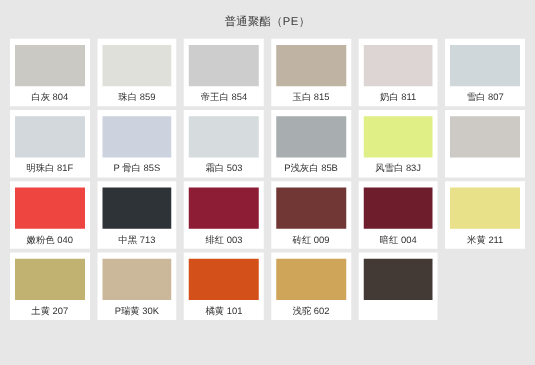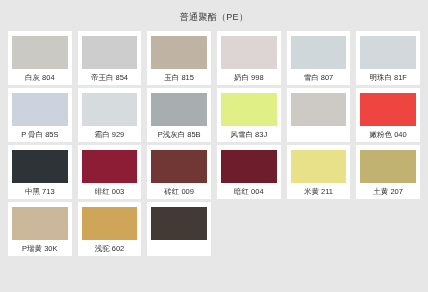--- a/index.html
+++ b/index.html
@@ -69,46 +69,50 @@
 <div class="page">
 
   <div class="page-title">普通聚酯（PE）</div>
 
   <div class="swatch-grid">
       <div class="swatch-card">
         <div class="swatch-chip" style="background: rgb(203, 201, 195);"></div>
         <div class="swatch-label">白灰 804</div>
       </div>
       <div class="swatch-card">
+        <div class="swatch-chip" style="background: rgb(223, 224, 218);"></div>
+        <div class="swatch-label">珠白 859</div>
+      </div>
+      <div class="swatch-card">
         <div class="swatch-chip" style="background: rgb(205, 205, 205);"></div>
         <div class="swatch-label">帝王白 854</div>
       </div>
       <div class="swatch-card">
         <div class="swatch-chip" style="background: rgb(191, 179, 163);"></div>
         <div class="swatch-label">玉白 815</div>
       </div>
       <div class="swatch-card">
         <div class="swatch-chip" style="background: rgb(220, 213, 211);"></div>
-        <div class="swatch-label">奶白 998</div>
+        <div class="swatch-label">奶白 811</div>
       </div>
       <div class="swatch-card">
         <div class="swatch-chip" style="background: rgb(208, 215, 218);"></div>
         <div class="swatch-label">雪白 807</div>
       </div>
       <div class="swatch-card">
         <div class="swatch-chip" style="background: rgb(211, 216, 220);"></div>
         <div class="swatch-label">明珠白 81F</div>
       </div>
       <div class="swatch-card">
         <div class="swatch-chip" style="background: rgb(204, 210, 222);"></div>
         <div class="swatch-label">P 骨白 85S</div>
       </div>
       <div class="swatch-card">
         <div class="swatch-chip" style="background: rgb(214, 220, 221);"></div>
-        <div class="swatch-label">霜白 929</div>
+        <div class="swatch-label">霜白 503</div>
       </div>
       <div class="swatch-card">
         <div class="swatch-chip" style="background: rgb(168, 173, 176);"></div>
         <div class="swatch-label">P浅灰白 85B</div>
       </div>
       <div class="swatch-card">
         <div class="swatch-chip" style="background: rgb(224, 239, 134);"></div>
         <div class="swatch-label">风雪白 83J</div>
       </div>
       <div class="swatch-card">
@@ -140,20 +144,24 @@
       </div>
       <div class="swatch-card">
         <div class="swatch-chip" style="background: rgb(194, 178, 114);"></div>
         <div class="swatch-label">土黄 207</div>
       </div>
       <div class="swatch-card">
         <div class="swatch-chip" style="background: rgb(203, 184, 155);"></div>
         <div class="swatch-label">P瑞黄 30K</div>
       </div>
       <div class="swatch-card">
+        <div class="swatch-chip" style="background: rgb(212, 80, 26);"></div>
+        <div class="swatch-label">橘黄 101</div>
+      </div>
+      <div class="swatch-card">
         <div class="swatch-chip" style="background: rgb(207, 165, 89);"></div>
         <div class="swatch-label">浅驼 602</div>
       </div>
       <div class="swatch-card">
         <div class="swatch-chip" style="background: rgb(68, 58, 53);"></div>
       </div>
     </div>
 
 </div>
 

